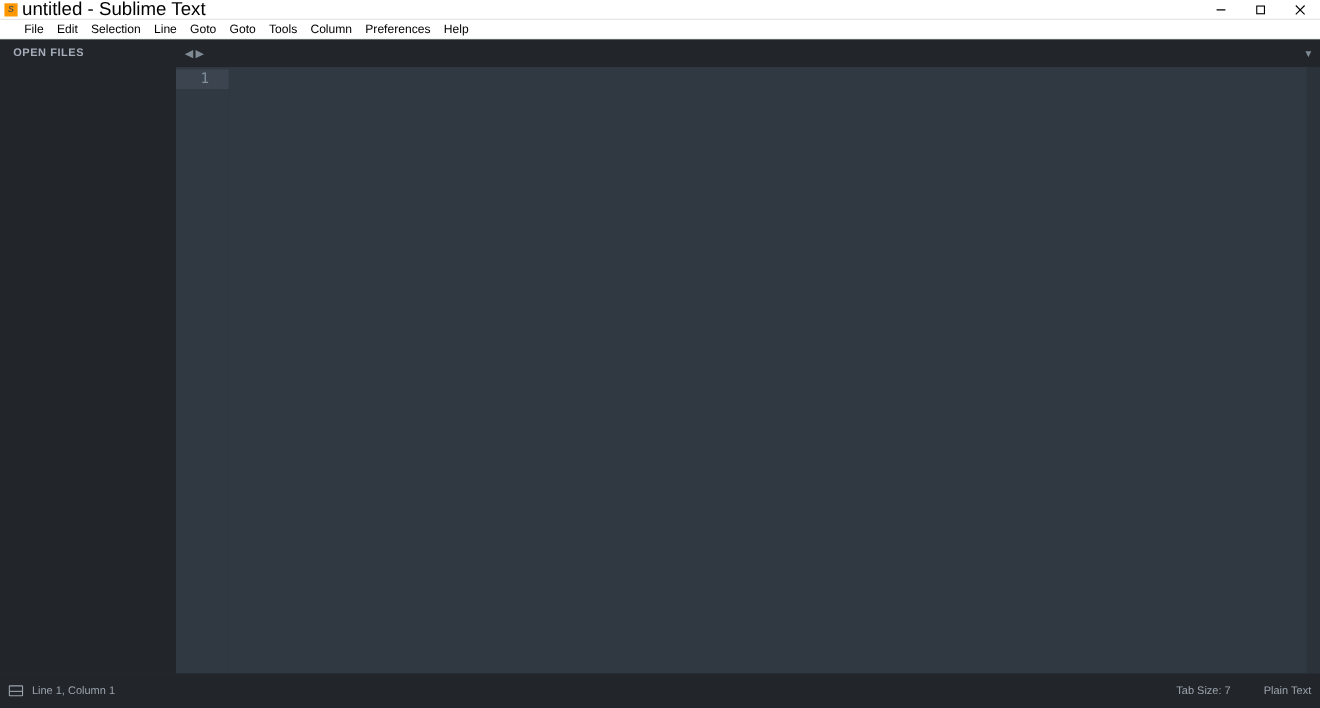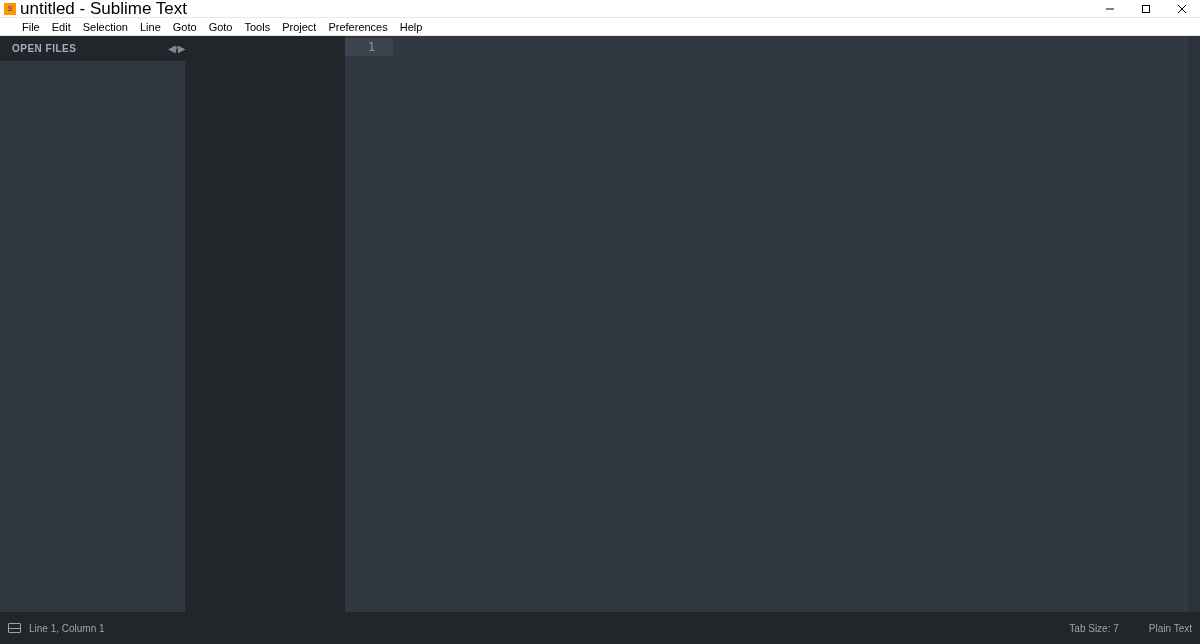--- a/index.html
+++ b/index.html
@@ -80,20 +80,21 @@
       padding: 0 6px;
       cursor: pointer;
       height: 100%;
       display: flex;
       align-items: center;
     }
     
     .main-area {
       flex: 1;
       display: flex;
+      flex-direction: column;
       background: #303841;
     }
     
     .tab-bar {
       height: 25px;
       background: #22262a;
       display: flex;
       align-items: center;
       position: relative;
     }
@@ -242,21 +243,21 @@
 </div>
 
 <div class="menubar">
   <div class="menu-item">File</div>
   <div class="menu-item">Edit</div>
   <div class="menu-item">Selection</div>
   <div class="menu-item">Line</div>
   <div class="menu-item">Goto</div>
   <div class="menu-item">Goto</div>
   <div class="menu-item">Tools</div>
-  <div class="menu-item">Project</div>
+  <div class="menu-item">Column</div>
   <div class="menu-item">Preferences</div>
   <div class="menu-item">Help</div>
 </div>
 
 <div class="main-area">
 
   <div class="tab-bar">
     <div class="sidebar-header">
       <span class="open-files-label">OPEN FILES</span>
     </div>

